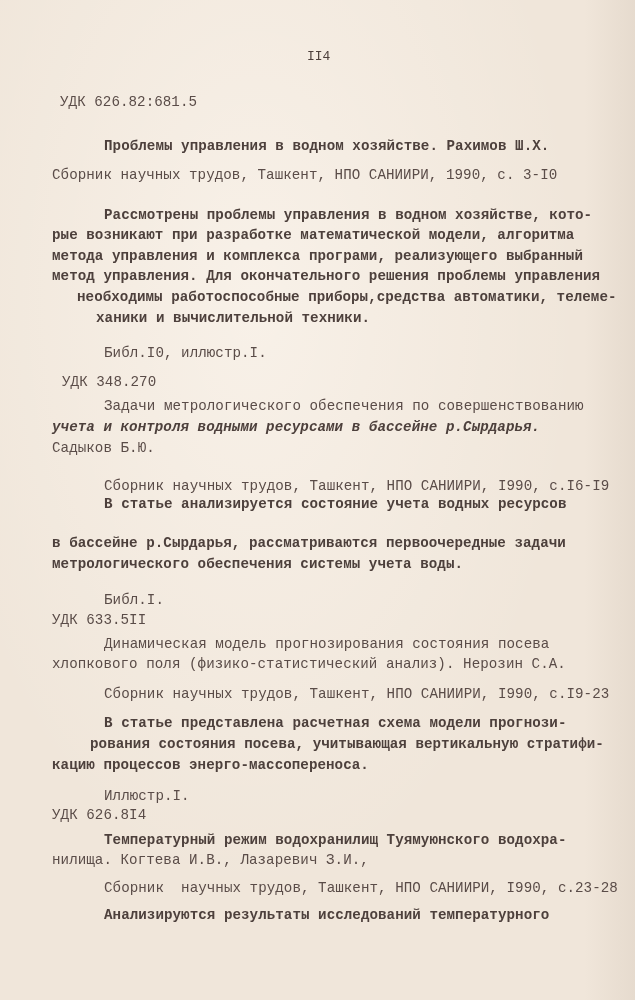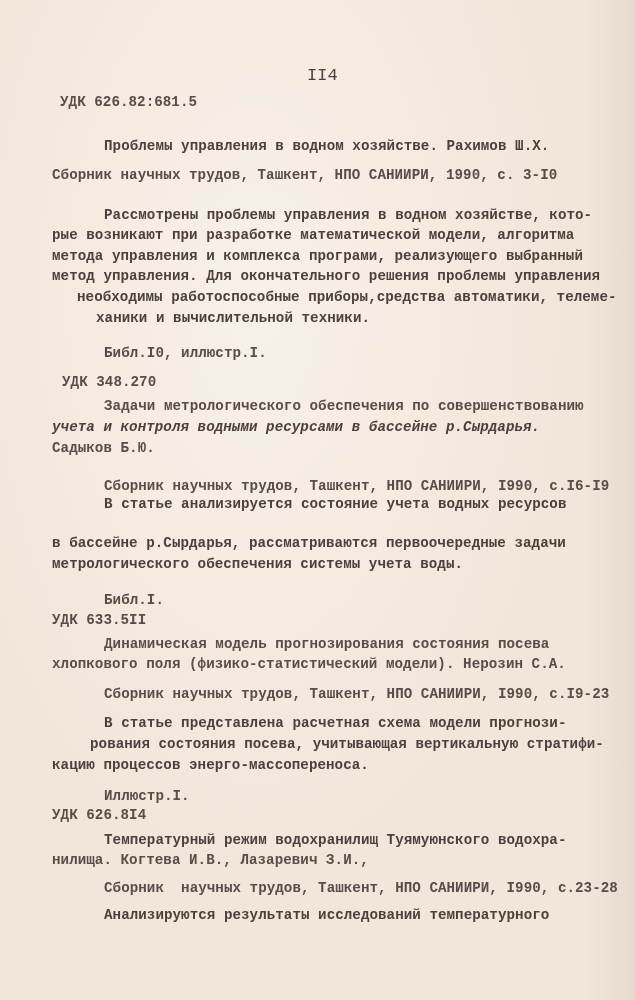--- a/index.html
+++ b/index.html
@@ -25,26 +25,26 @@
   }
   .line {
     position: absolute;
     font-size: 14.2px;
     line-height: 16px;
     white-space: pre;
     letter-spacing: 0.05px;
     font-weight: bold;
     color: #4d403c;
   }
-  .light { font-weight: bold; color: #5a4c48; }
+  .light { font-weight: normal; color: #5a4c48; }
   .pagenum {
     position: absolute;
-    top: 66px;
+    top: 49px;
     left: 307px;
-    font-size: 17px;
+    font-size: 13px;
     font-weight: normal;
     color: #4d403c;
   }
 </style>
 </head>
 <body>
 
 <div class="page">
 
   <div class="pagenum">II4</div>
@@ -70,21 +70,21 @@
     <div class="line light" style="top:478px;left:104px;">Сборник научных трудов, Ташкент, НПО САНИИРИ, I990, с.I6-I9</div>
     <div class="line" style="top:496px;left:104px;">В статье анализируется состояние учета водных ресурсов</div>
     <div class="line" style="top:535px;left:52px;">в бассейне р.Сырдарья, рассматриваются первоочередные задачи</div>
     <div class="line" style="top:556px;left:52px;">метрологического обеспечения системы учета воды.</div>
     <div class="line light" style="top:592px;left:104px;">Библ.I.</div>
   </div>
 
   <div>
     <div class="line light" style="top:612px;left:52px;">УДК 633.5II</div>
     <div class="line light" style="top:636px;left:104px;">Динамическая модель прогнозирования состояния посева</div>
-    <div class="line light" style="top:656px;left:52px;">хлопкового поля (физико-статистический модели). Нерозин С.А.</div>
+    <div class="line light" style="top:656px;left:52px;">хлопкового поля (физико-статистический анализ). Нерозин С.А.</div>
     <div class="line light" style="top:686px;left:104px;">Сборник научных трудов, Ташкент, НПО САНИИРИ, I990, с.I9-23</div>
     <div class="line" style="top:715px;left:104px;">В статье представлена расчетная схема модели прогнози-</div>
     <div class="line" style="top:736px;left:52px;margin-left:38px;">рования состояния посева, учитывающая вертикальную стратифи-</div>
     <div class="line" style="top:757px;left:52px;">кацию процессов энерго-массопереноса.</div>
     <div class="line light" style="top:788px;left:104px;">Иллюстр.I.</div>
   </div>
 
   <div>
     <div class="line light" style="top:807px;left:52px;text-align:center;">УДК 626.8I4</div>
     <div class="line" style="top:832px;left:104px;">Температурный режим водохранилищ Туямуюнского водохра-</div>

